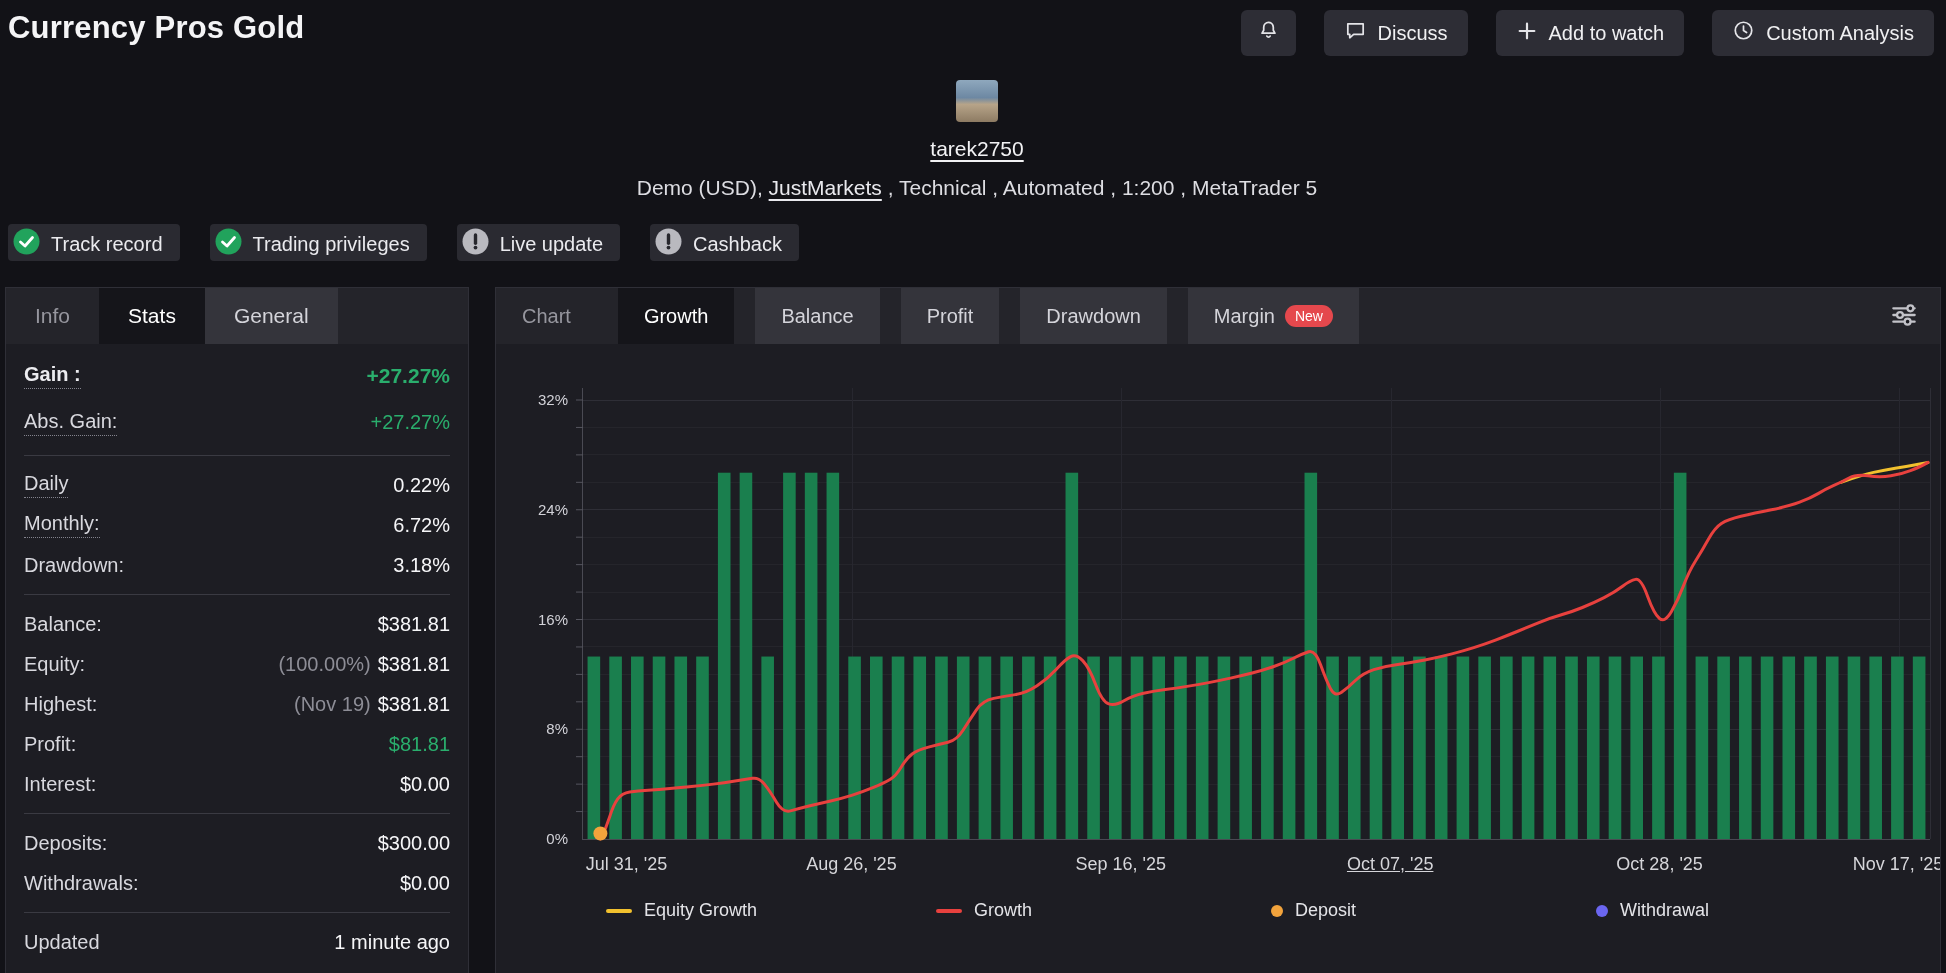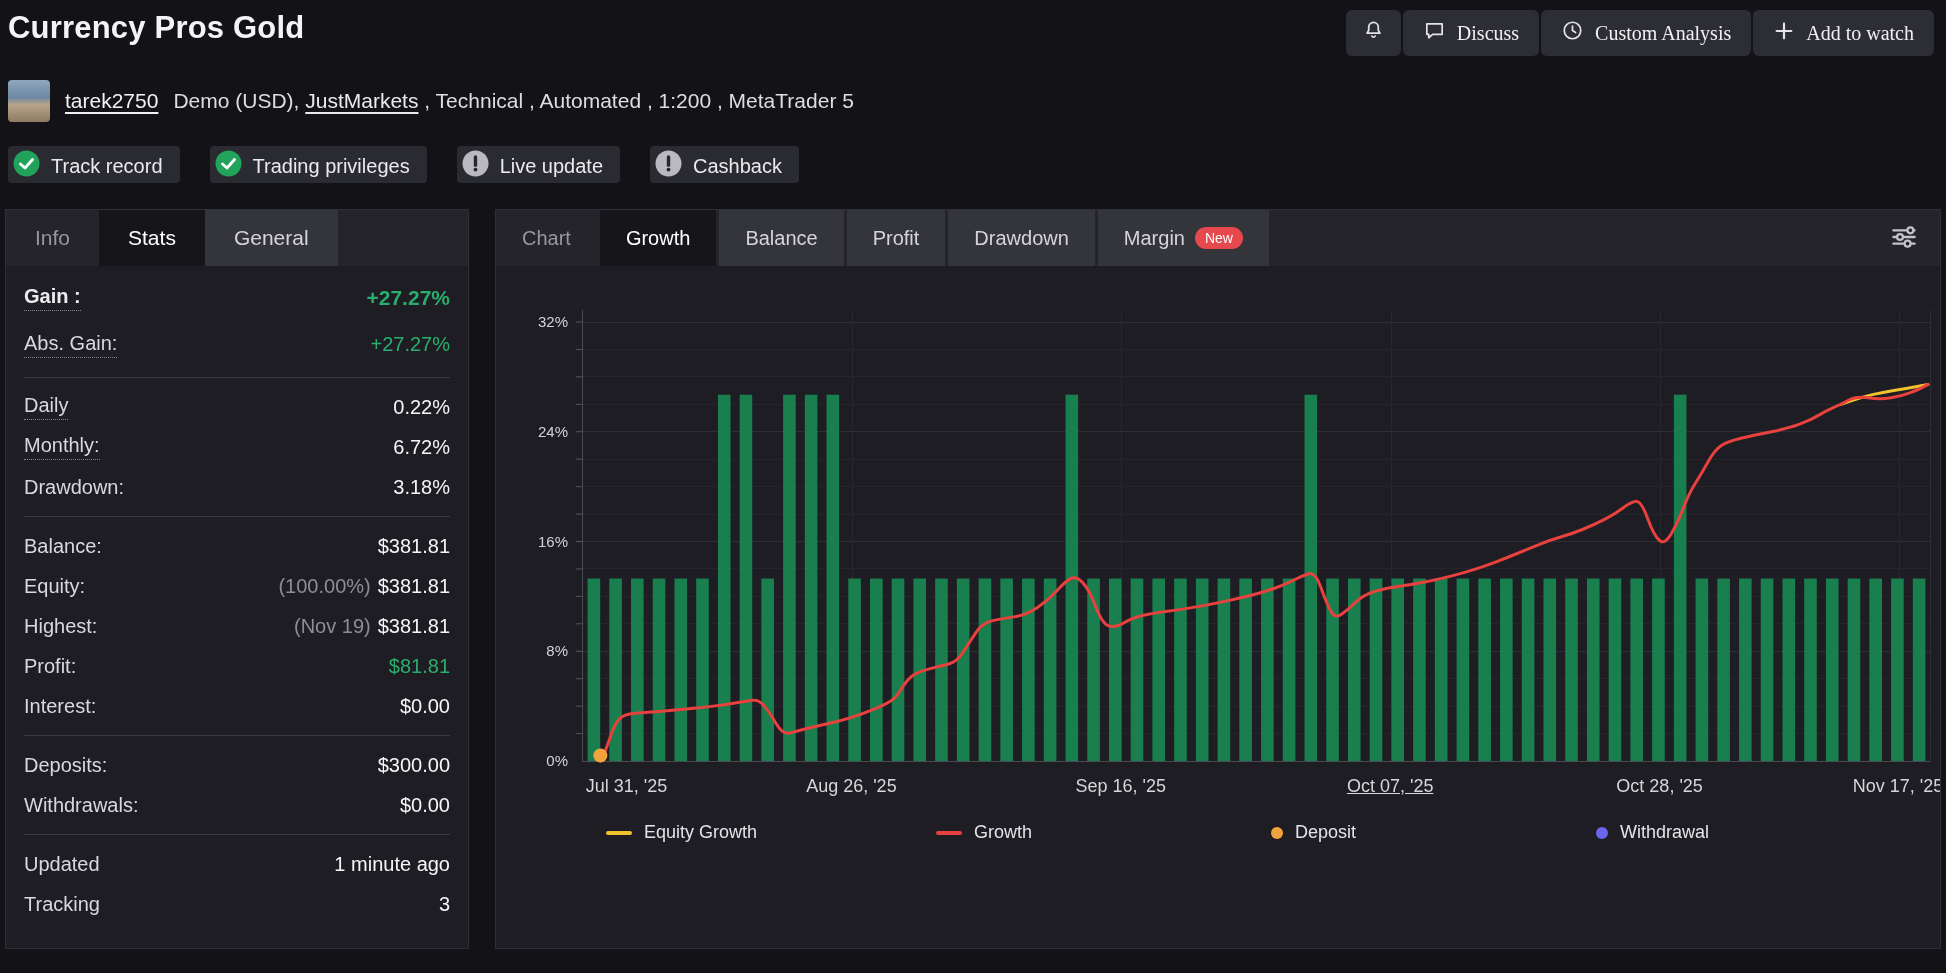--- a/index.html
+++ b/index.html
@@ -2,28 +2,28 @@
 <html><head>
 <meta charset="utf-8">
 <style>
   * { margin:0; padding:0; box-sizing:border-box; }
   html,body { background:#121217; }
   body { width:1946px; height:973px; overflow:hidden; font-family:"Liberation Sans","DejaVu Sans",sans-serif; color:#e8e8ec; position:relative; }
 
   
   .hdr { display:flex; align-items:flex-start; padding:10px 12px 0 8px; }
   .title { font-size:31px; font-weight:700; color:#f4f4f6; letter-spacing:.2px; }
-  .hdr-actions { margin-left:auto; display:flex; gap:2px;font-family:Liberation Serif, serif; }
+  .hdr-actions { margin-left:auto; display:flex; gap:28px; }
   .btn { display:flex; align-items:center; gap:11px; background:#2d2d35; border:none; color:#f0f0f2;
          font-family:inherit; font-size:20px; height:46px; padding:0 20px; border-radius:6px; cursor:pointer; }
   .btn svg { stroke:#e4e4e8; }
   .btn.icon-only { padding:0 16px; }
 
   
-  .account { display:flex; align-items:center; gap:15px; margin:24px 0 0 8px; font-size:21px; }
+  .account { display:flex; align-items:center; gap:15px; margin:24px 0 0 8px; font-size:21px;flex-direction:column; }
   .avatar { width:42px; height:42px; border-radius:4px; flex:0 0 auto;
             background:linear-gradient(180deg,#8fa8bd 0%,#6d88a3 42%,#b7a489 58%,#8d7b63 100%); }
   .uname { color:#f2f2f4; text-decoration:underline; text-underline-offset:4px; cursor:pointer; }
   .acct-desc { color:#dddde2; }
   .acct-desc .lnk { text-decoration:underline; text-underline-offset:4px; cursor:pointer; color:#e9e9ee; }
 
   
   .badges { display:flex; gap:30px; margin:24px 0 0 8px; }
   .badge { display:flex; align-items:center; gap:11px; background:#2a2a31; border-radius:4px;
            height:37px; padding:3px 17px 0 5px; font-size:20px; color:#eaeaee; }
@@ -46,21 +46,21 @@
   .slabel.dotted { border-bottom:1px dotted #84848e; padding-bottom:2px; cursor:help; }
   .slabel.b { font-weight:700; color:#ececf0; }
   .sval { color:#f6f6f8; display:flex; gap:7px; align-items:baseline; }
   .sval .muted { color:#8d8d96; }
   .sval.green { color:#2aae6d; }
   .sval.greenb { color:#2aae6d; font-weight:700; font-size:21px; }
   .sdiv { border-top:1px solid #3a3a42; margin:9px 0; }
 
   
   .chart-panel { flex:1; background:#1d1d23; border:1px solid #2f2f37; position:relative; overflow:hidden; }
-  .chart-panel .tabstrip { gap:3px; }
+  .chart-panel .tabstrip { gap:21px; }
   .chart-panel .tab { padding:0 26px; font-size:20px; }
   .pill { background:#e5484d; color:#fff; font-size:14px; line-height:1; padding:4px 10px; border-radius:11px; }
   .filter-btn { margin-left:auto; margin-right:20px; background:transparent; border:none; cursor:pointer;
                 color:#c2c2c8; display:flex; align-items:center; align-self:center; }
 
   .chart-wrap { display:flex; margin:44px 10px 0 0; }
   .y-gutter { width:86px; position:relative; flex:0 0 auto; }
   .y-lab { position:absolute; right:14px; font-size:15px; color:#d2d2d8; }
   .plot { flex:1; position:relative; height:452px; border-left:1px solid #4a4a53; border-bottom:1px solid #4a4a53; }
   .plot svg { position:absolute; inset:0; overflow:visible; }
@@ -91,34 +91,34 @@
     <button class="btn">
       <span>
         <svg width="23" height="23" viewBox="0 0 24 24" fill="none" stroke-width="1.8" stroke-linejoin="round">
           <path d="M4 5h16v11H10l-4 3.6V16H4z"></path>
         </svg>
       </span>
       <span>Discuss</span>
     </button>
     <button class="btn">
       <span>
+        <svg width="22" height="22" viewBox="0 0 24 24" fill="none" stroke-width="2.4" stroke-linecap="round">
+          <path d="M12 4v16M4 12h16"></path>
+        </svg>
+      </span>
+      <span>Add to watch</span>
+    </button>
+    <button class="btn">
+      <span>
         <svg width="23" height="23" viewBox="0 0 24 24" fill="none" stroke-width="1.8" stroke-linecap="round">
           <circle cx="12" cy="12" r="8.6"></circle>
             <path d="M12 7.3V12l3.2 2.1"></path>
         </svg>
       </span>
       <span>Custom Analysis</span>
-    </button>
-    <button class="btn">
-      <span>
-        <svg width="22" height="22" viewBox="0 0 24 24" fill="none" stroke-width="2.4" stroke-linecap="round">
-          <path d="M12 4v16M4 12h16"></path>
-        </svg>
-      </span>
-      <span>Add to watch</span>
     </button>
   </div>
 </div>
 
 <div class="account">
   <div class="avatar"></div>
   <span class="uname">tarek2750</span>
   <span class="acct-desc">
     <span>Demo (USD),</span>
     <span class="lnk">JustMarkets</span>

